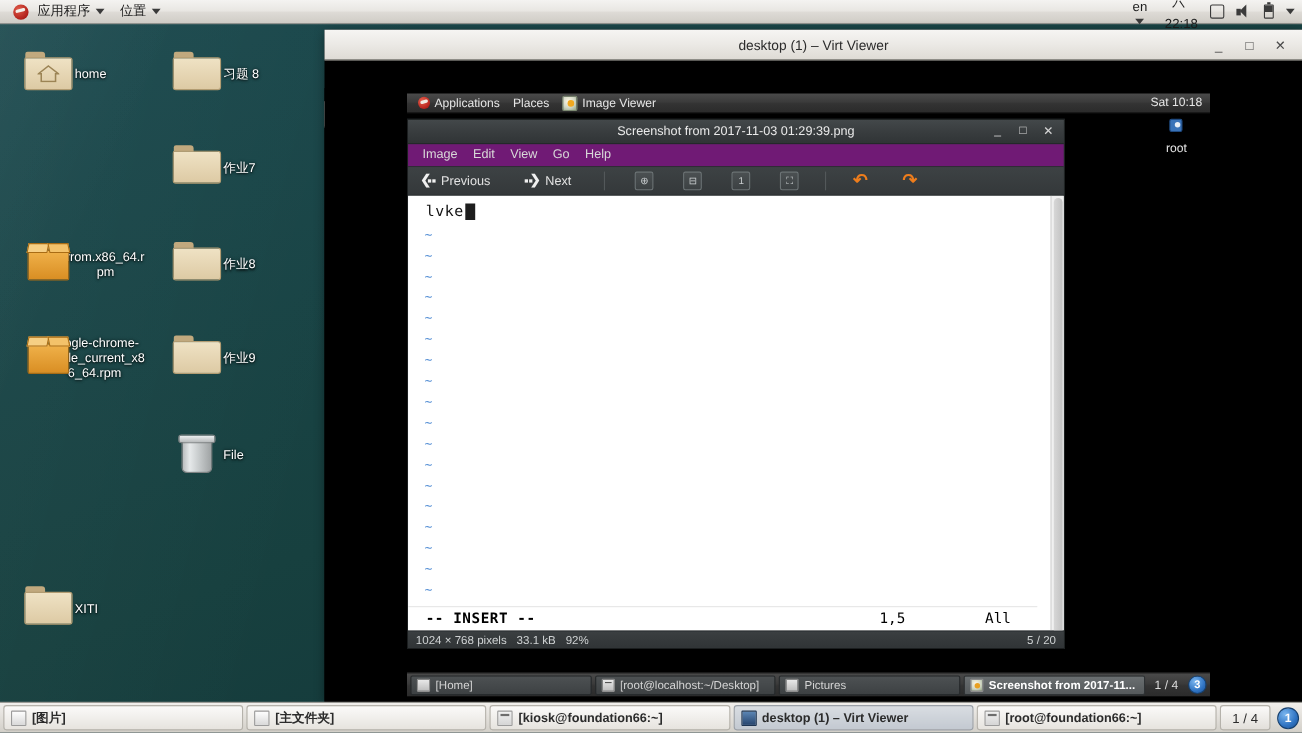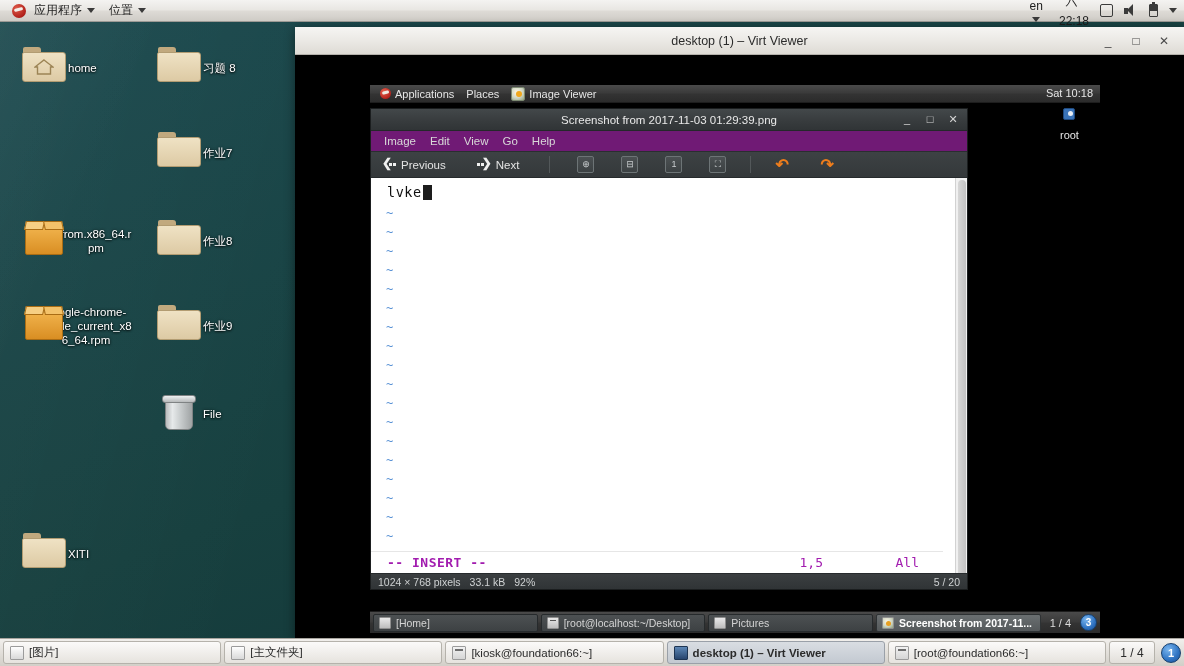--- a/index.html
+++ b/index.html
@@ -162,20 +162,21 @@
     border-top: 1px solid #a8a59f;
     display: flex; align-items: center; padding: 2px 3px; gap: 3px;
   }
   .task-btn {
     flex: 1 1 0; min-width: 0; height: 23px;
     display: flex; align-items: center; gap: 5px; padding: 0 6px;
     background: linear-gradient(180deg,#fbfaf9,#e6e3de);
     border: 1px solid #b5b2ab; border-radius: 3px;
     color: #2b2b2b; font-size: 11.5px; white-space: nowrap; overflow: hidden;
     cursor: default;
+    font-weight: bold;
   }
   .task-btn.active {
     background: linear-gradient(180deg,#d9dde2,#c3c9d1);
     border-color: #9aa0a8; font-weight: bold;
   }
   .task-btn .t-lbl { overflow: hidden; text-overflow: ellipsis; }
   .mini-icon {
     width: 14px; height: 14px; flex: none; border-radius: 1px;
     background: linear-gradient(180deg,#fdfdfd,#cfcfcf);
     border: 1px solid #9b9b9b; position: relative;
@@ -384,21 +385,21 @@
   }
   #eog-vscroll .thumb {
     position: absolute; left: 2px; top: 2px; width: 8px; height: 400px;
     background: linear-gradient(90deg,#d7d7d7,#c2c2c2); border-radius: 4px;
   }
   #vim-status {
     position: absolute; left: 0; right: 12px; bottom: 0; height: 22px;
     background: #ffffff; border-top: 1px solid #e6e6e6;
     display: flex; align-items: center;
     font-family: "DejaVu Sans Mono", "Liberation Mono", monospace;
-    font-size: 13px; color: #a21caf; padding: 0 6px; margin-top: 48px;
+    font-size: 13px; color: #000000; padding: 0 6px; margin-top: 48px;
   }
   #vim-status .mode { margin-left: 10px; font-weight: bold; letter-spacing: 0.5px; }
   #vim-status .pos { position: absolute; right: 120px; }
   #vim-status .scrollpct { position: absolute; right: 24px; }
 
   #eog-statusbar {
     height: 16px; background: linear-gradient(180deg,#3b3f41,#303436);
     border-top: 1px solid #272b2d;
     display: flex; align-items: center; padding: 0 7px;
     color: #cfd2d3; font-size: 10.5px; gap: 9px;

